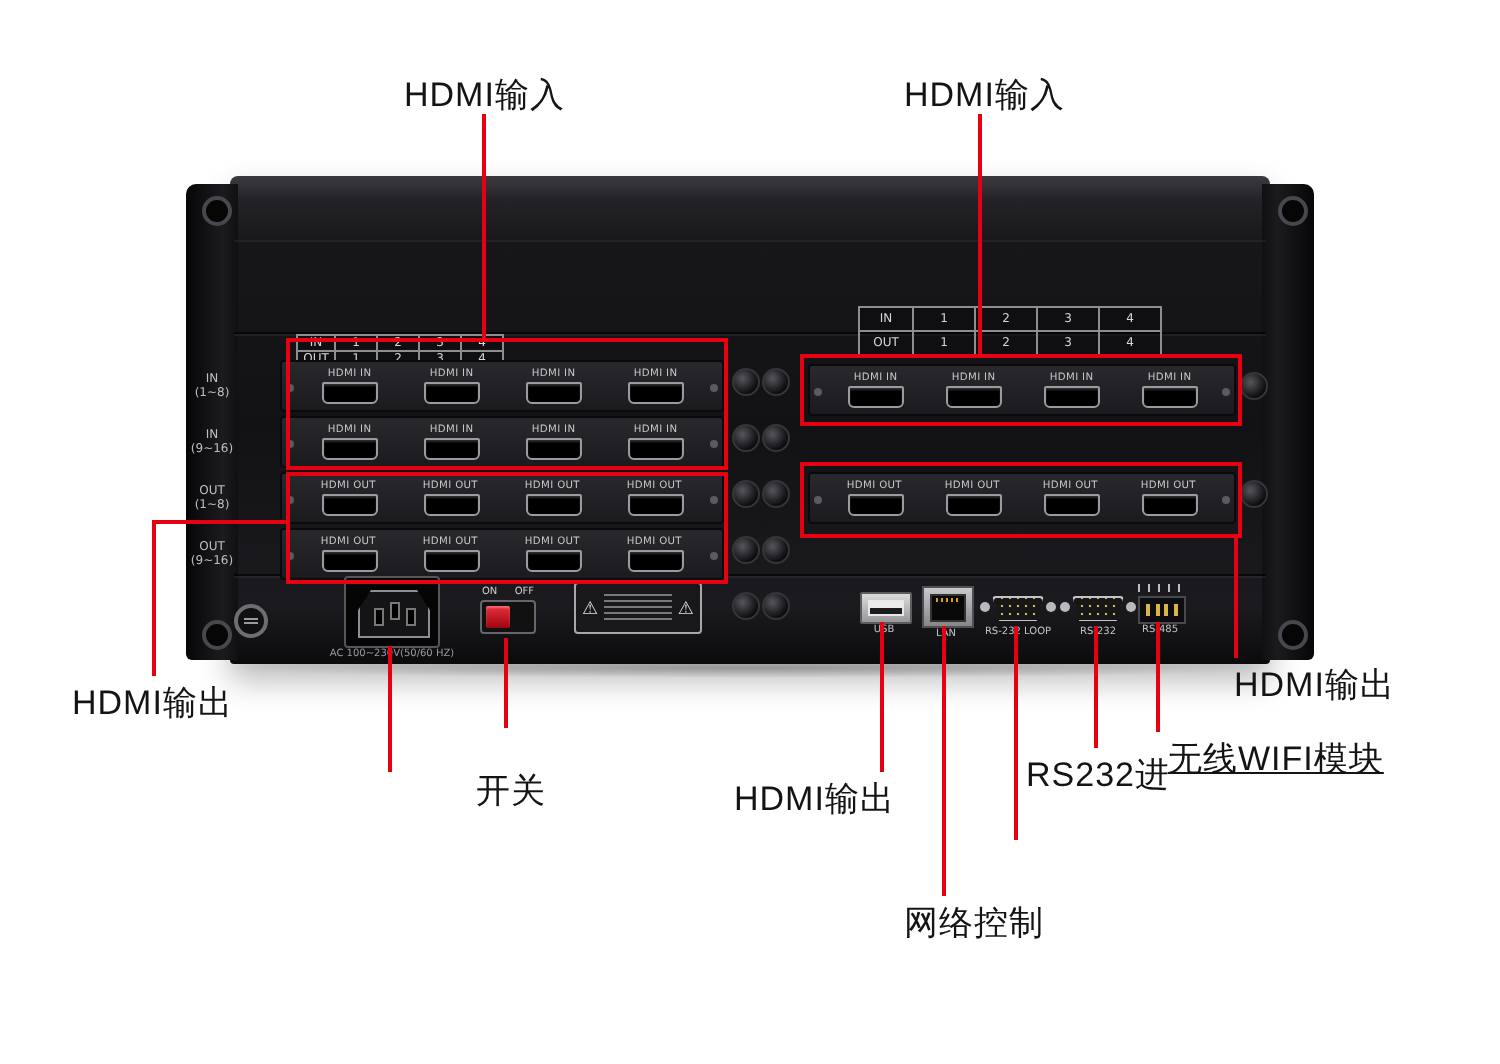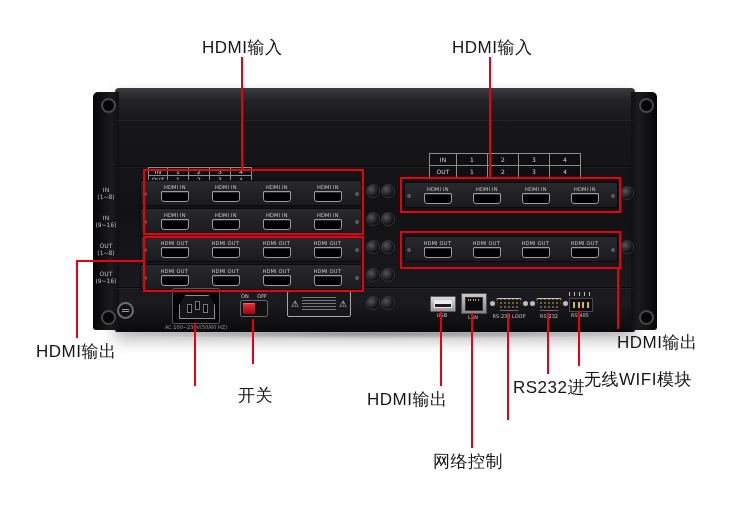--- a/index.html
+++ b/index.html
@@ -383,17 +383,17 @@
   <div class="ann-vline" style="left:507px;top:313px;height:107px;"></div>
   <div class="ann-vline" style="left:547px;top:313px;height:61px;"></div>
   <div class="ann-vline" style="left:578px;top:311px;height:55px;"></div>
 
   <div class="ann-label" style="left:202px;top:36px;">HDMI输入</div>
   <div class="ann-label" style="left:452px;top:36px;">HDMI输入</div>
   <div class="ann-label" style="left:36px;top:340px;">HDMI输出</div>
   <div class="ann-label" style="left:617px;top:331px;">HDMI输出</div>
   <div class="ann-label" style="left:238px;top:384px;">开关</div>
   <div class="ann-label" style="left:367px;top:388px;">HDMI输出</div>
-  <div class="ann-label" style="left:433px;top:450px;">网络控制</div>
+  <div class="ann-label" style="left:452px;top:450px;">网络控制</div>
   <div class="ann-label" style="left:513px;top:376px;">RS232进</div>
-  <div class="ann-label" style="left:584px;top:368px;">无线WIFI模块</div>
+  <div class="ann-label" style="left:584px;top:368px;text-decoration:underline;">无线WIFI模块</div>
 
 </div>
 
 </body></html>

